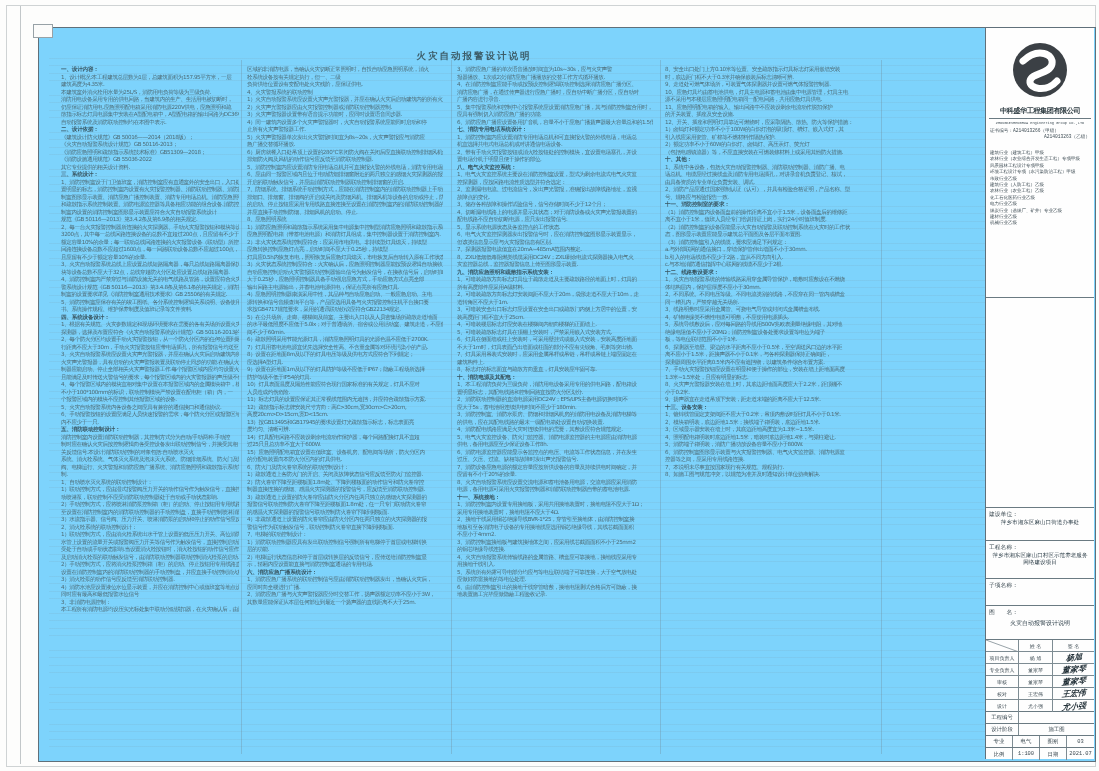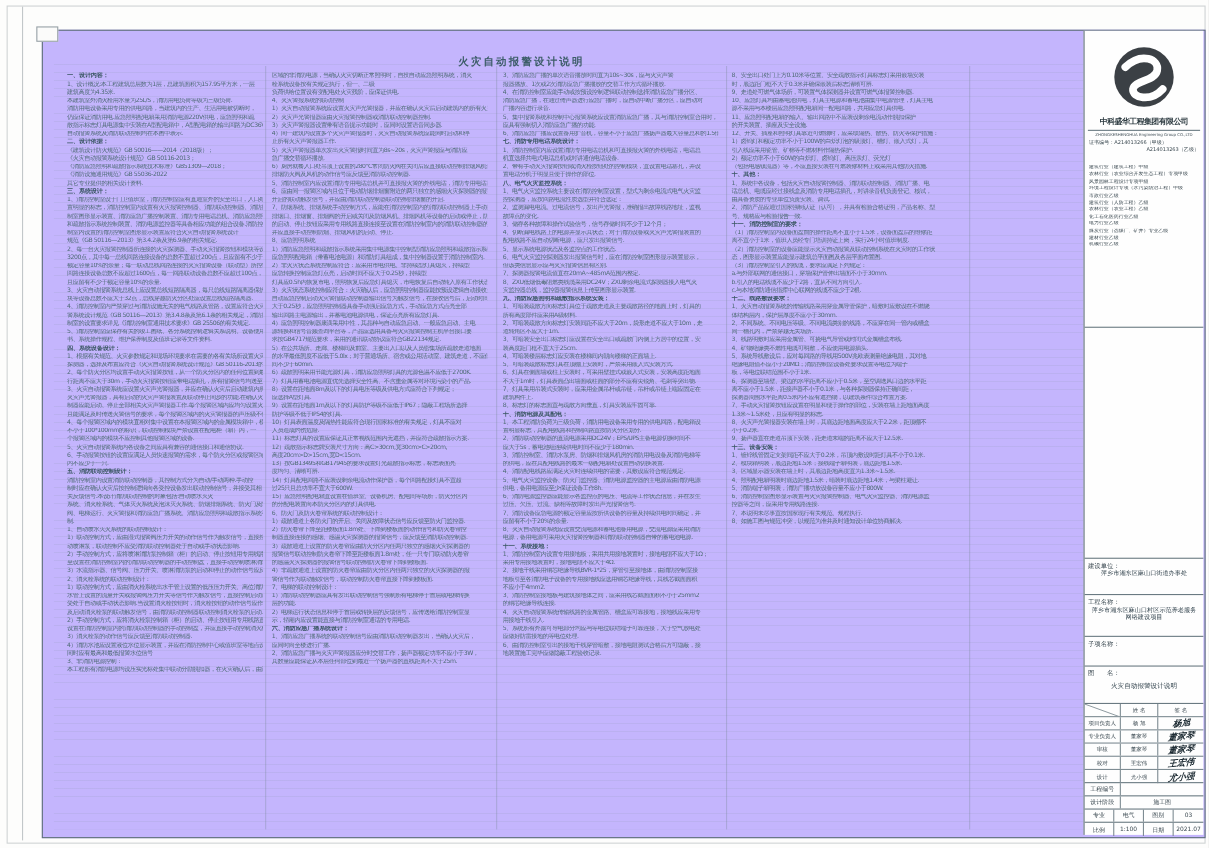--- a/index.html
+++ b/index.html
@@ -1,32 +1,32 @@
 <!DOCTYPE html>
 <html><head>
 <meta charset="utf-8">
 <style>
   html,body{margin:0;padding:0;background:#9a9a9a;}
   .page{position:relative;width:1099px;height:771px;background:#fdfdfc;overflow:hidden;
         font-family:"DejaVu Sans","Liberation Sans",sans-serif;}
   .outer-border{position:absolute;left:6px;top:5px;width:1088px;height:760px;border:1px solid #cfd3d4;}
   .left-rule{position:absolute;left:20px;top:6px;width:1px;height:758px;background:#c2c7c9;}
-  .frame{position:absolute;left:38px;top:27px;width:1056px;height:733px;border:1.5px solid #60707a;background:#c4b5fd;}
+  .frame{position:absolute;left:38px;top:27px;width:1056px;height:733px;border:1.5px solid #60707a;background:#7dd3fc;}
   .gridlines{position:absolute;left:10px;top:30px;width:938px;height:696px;
      background:repeating-linear-gradient(to bottom,rgba(120,140,150,0.12) 0 0.8px,transparent 0.8px 7.4px);}
   .corner-box{position:absolute;left:-6px;top:-4px;width:18px;height:12px;border:1px solid #97a1a6;background:#fbfbfa;}
   .doc-title{position:absolute;left:250px;top:22px;width:370px;text-align:center;font-size:9.5px;
      letter-spacing:2px;color:#3d5d69;font-weight:bold;}
   .col{position:absolute;top:38px;font-size:5.6px;line-height:7.5px;color:#4e6b75;letter-spacing:-0.4px;}
   .col .ln{white-space:pre;overflow:hidden;height:7.5px;}
   .col .hd{color:#395662;font-weight:bold;letter-spacing:-0.2px;}
   .vsep{position:absolute;top:32px;width:1px;height:694px;background:rgba(110,130,140,0.30);}
   
   .tblock{position:absolute;left:946px;top:0px;width:108px;height:731px;border-left:1.5px solid #60707a;background:#fefefe;}
-  .tb-box{position:absolute;left:0;width:108px;border-bottom:1px solid #6a7a82;box-sizing:border-box;}
+  .tb-box{position:absolute;left:0;width:108px;border-bottom:1px solid #6a7a82;box-sizing:border-box;font-family:Liberation Mono, monospace;}
   .tb-label{font-size:5.8px;color:#3c4a52;padding:2px 3px 0 3px;}
   .tb-value{font-size:5.6px;color:#31424c;text-align:center;line-height:7px;padding:0 2px;}
   .logo-wrap{position:absolute;left:24px;top:12px;width:60px;height:60px;}
   .company-cn{position:absolute;top:78px;left:0;width:108px;text-align:center;font-size:7.2px;
       font-weight:bold;color:#2c3a40;letter-spacing:-0.5px;}
   .company-divider{position:absolute;top:90px;left:3px;width:102px;height:1px;background:#6a7a82;}
   .company-en{position:absolute;top:93px;left:0;width:108px;text-align:center;font-size:3.6px;color:#44525a;}
   .cert-lines{position:absolute;top:100px;left:4px;width:100px;font-size:4.6px;line-height:6.2px;color:#3c4a52;}
   .qual-lines{position:absolute;top:122px;left:4px;width:100px;font-size:4.5px;line-height:6.4px;color:#3c4a52;}
   .qual-lines .ln{white-space:nowrap;overflow:hidden;}

